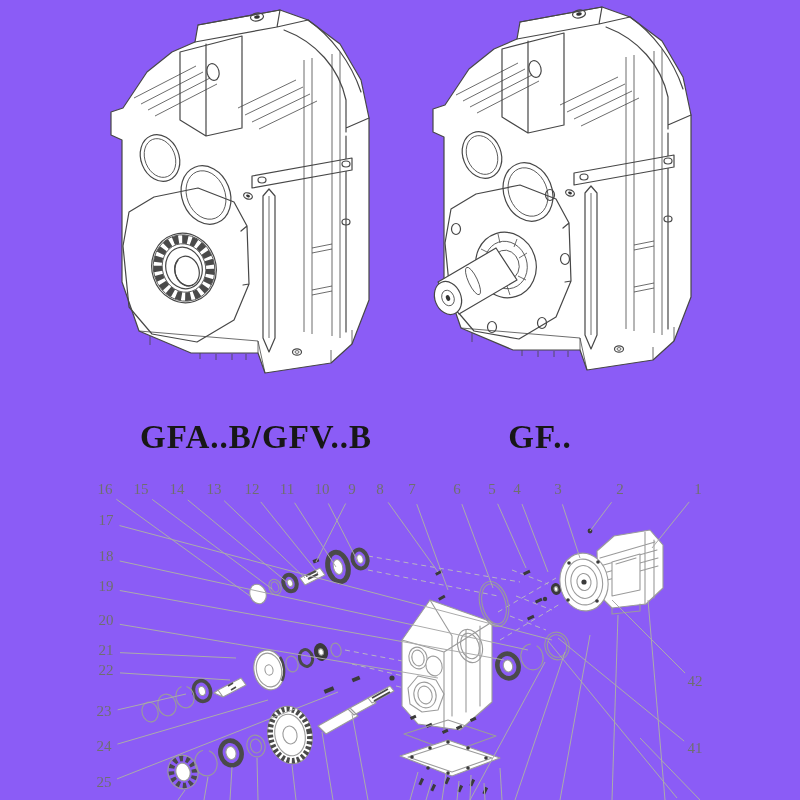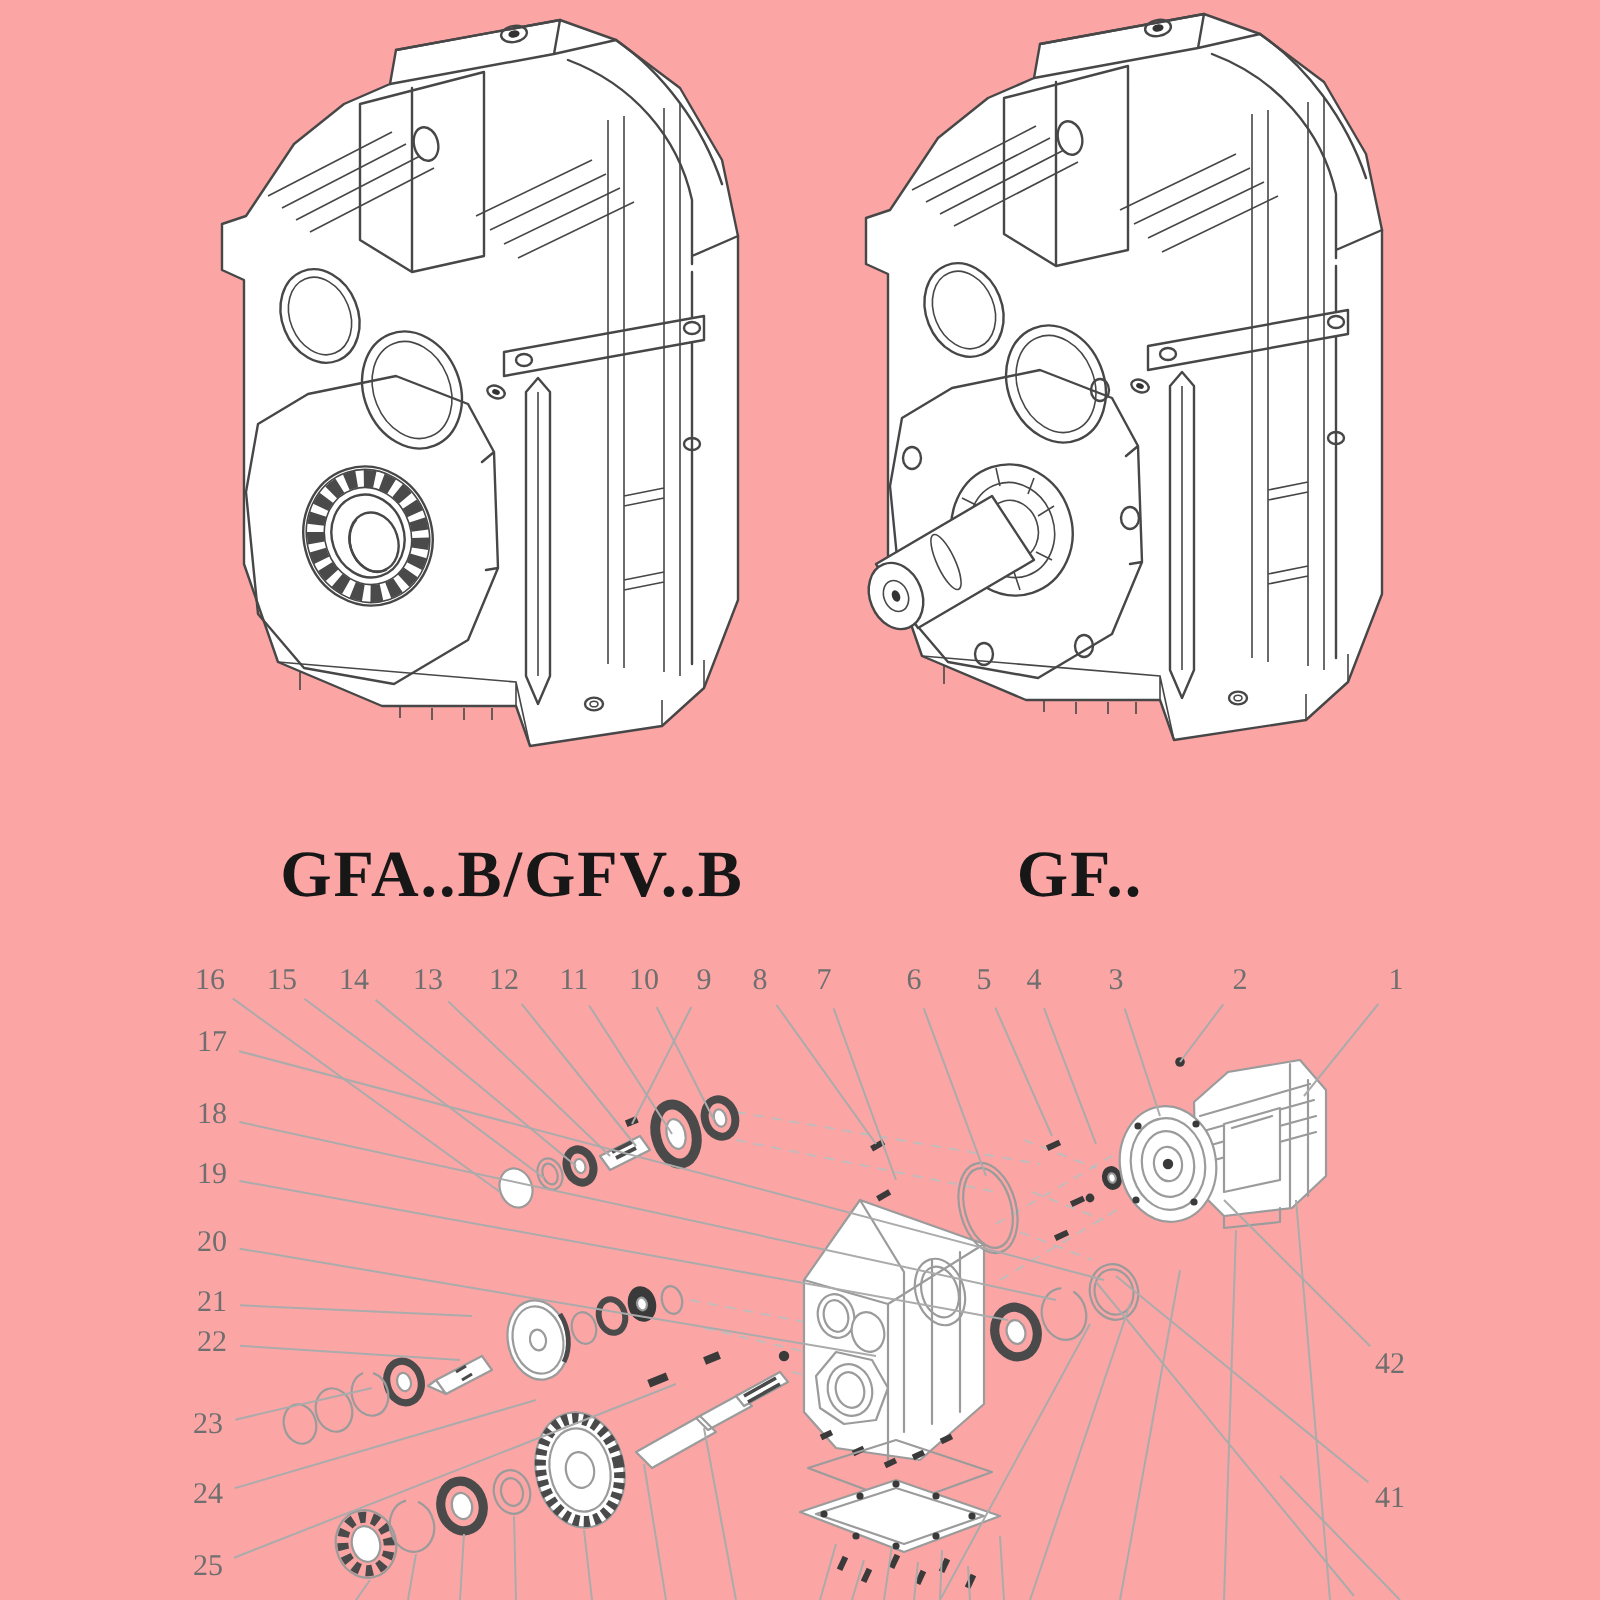--- a/index.html
+++ b/index.html
@@ -1,16 +1,16 @@
 <!DOCTYPE html>
 <html><head>
 <meta charset="utf-8">
 <style>
   html,body{margin:0;padding:0;background:#ffffff;}
-  .page{position:relative;width:800px;height:800px;background:#fca5a5;overflow:hidden;
+  .page{position:relative;width:800px;height:800px;background:#8b5cf6;overflow:hidden;
         font-family:"Liberation Serif", serif;}
   svg{display:block;}
   
   .gb{stroke:#474747;stroke-width:1.2;fill:none;stroke-linejoin:round;stroke-linecap:round;}
   .gbf{stroke:#474747;stroke-width:1.2;fill:#ffffff;stroke-linejoin:round;}
   .gbt{stroke:#474747;stroke-width:0.8;fill:none;}
   .dkl{fill:#333333;stroke:none;}
   
   .ex{stroke:#9b9b9b;stroke-width:1.1;fill:none;stroke-linejoin:round;stroke-linecap:round;}
   .exf{stroke:#9b9b9b;stroke-width:1.1;fill:#ffffff;stroke-linejoin:round;}

